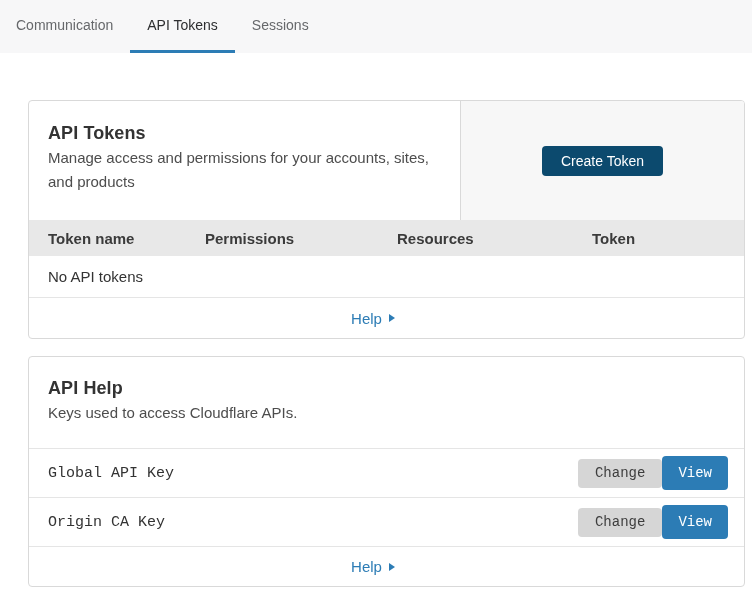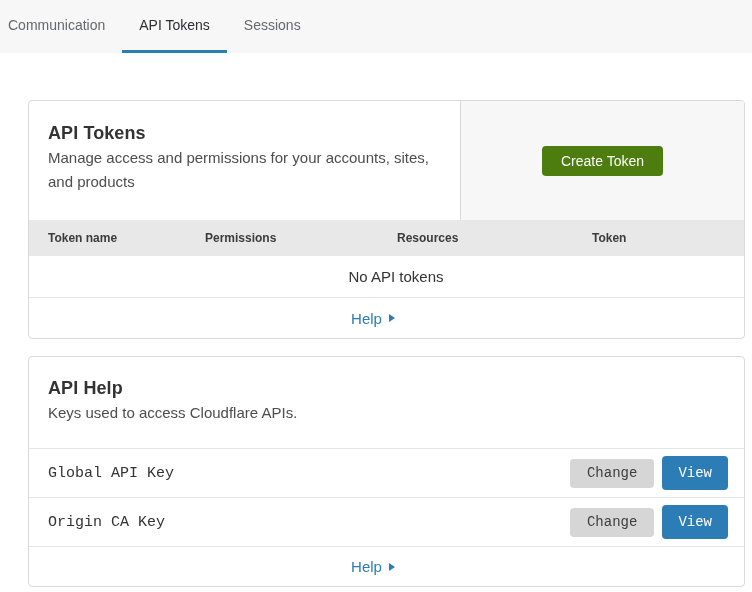--- a/index.html
+++ b/index.html
@@ -20,21 +20,21 @@
   }
   .tab {
     display: flex;
     align-items: center;
     padding: 0 17px;
     font-size: 14px;
     color: #66686b;
     cursor: pointer;
     border-bottom: 3px solid transparent;
   }
-  .tab:first-child { padding-left: 8px; }
+  .tab:first-child { padding-left: 16px; }
   .tab.active {
     color: #2d2e30;
     border-bottom-color: #2c7cb5;
   }
 
   
   .content { padding: 47px 0 0 28px; }
   .card {
     width: 717px;
     border: 1px solid #d9d9d9;
@@ -65,51 +65,50 @@
     letter-spacing: 0.1px;
   }
   .card-desc {
     margin-top: 2px;
     font-size: 15px;
     line-height: 24px;
     color: #4d4d4d;
     max-width: 395px;
   }
   .btn-primary {
-    background: #4d7c0f;
+    background: #0c4a6e;
     color: #fff;
     border: none;
     border-radius: 4px;
     font-size: 14px;
     font-family: inherit;
     height: 30px;
     padding: 0 19px;
     cursor: pointer;
   }
 
   .table-header {
     background: #e8e8e8;
     height: 36px;
     display: grid;
     grid-template-columns: 157px 192px 195px 1fr;
     align-items: center;
     padding-left: 19px;
-    font-size: 12px;
+    font-size: 15px;
     font-weight: bold;
     color: #3b3b3b;
   }
   .empty-row {
     height: 42px;
     display: flex;
     align-items: center;
     padding-left: 19px;
     font-size: 15px;
     color: #333;
     border-bottom: 1px solid #e5e5e5;
-    justify-content: center;
   }
   .help-row {
     height: 40px;
     display: flex;
     align-items: center;
     justify-content: center;
     padding-right: 27px;
   }
   .help-link {
     display: inline-flex;
@@ -144,21 +143,20 @@
   .btn-secondary {
     background: #d6d6d6;
     color: #3d3d3d;
     border: none;
     border-radius: 4px;
     font-size: 14px;
     font-family: inherit;
     height: 29px;
     padding: 0 17px;
     cursor: pointer;
-    margin-right: 8px;
   }
   .btn-view {
     background: #2c7cb5;
     color: #fff;
     border: none;
     border-radius: 4px;
     font-size: 14px;
     font-family: inherit;
     height: 34px;
     padding: 0 16px;

